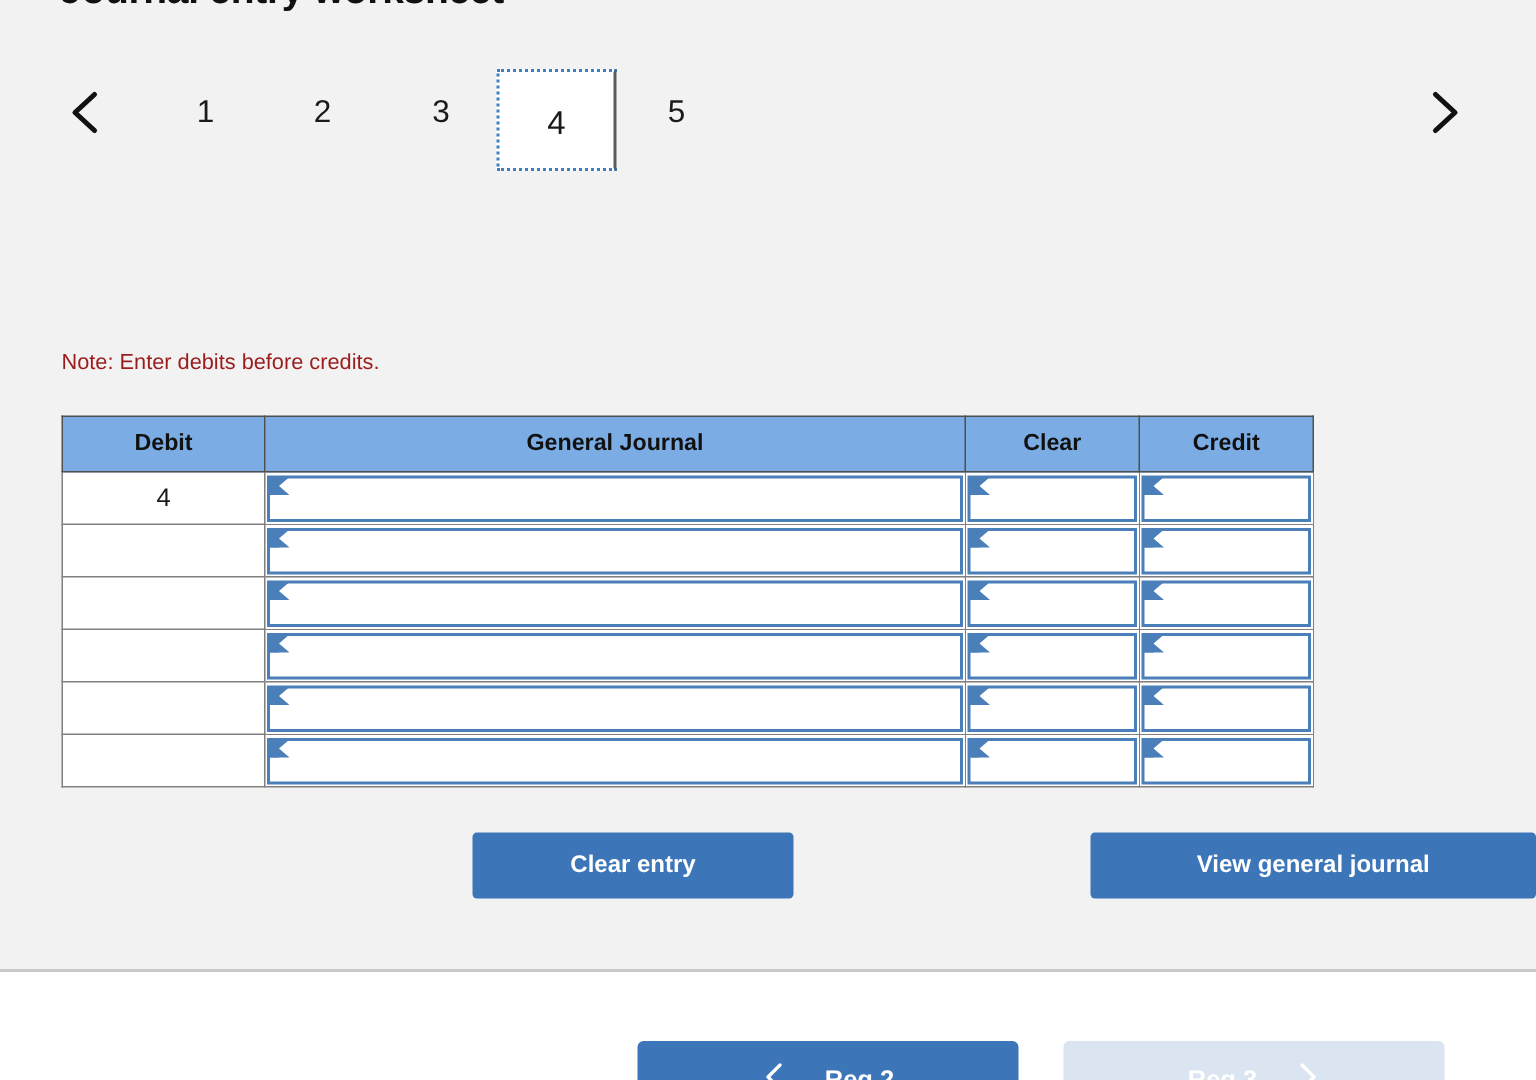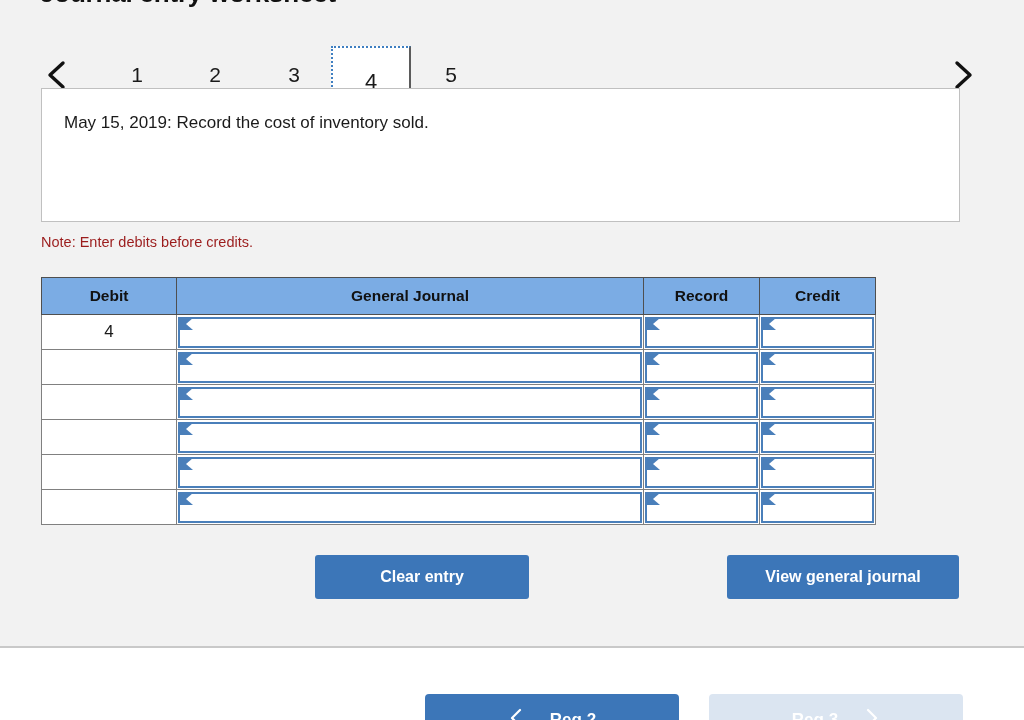--- a/index.html
+++ b/index.html
@@ -169,21 +169,21 @@
     color: #ffffff;
     font-size: 16px;
     font-weight: bold;
     border: 0;
     border-radius: 3px;
     cursor: pointer;
     font-family: "Liberation Sans", sans-serif;
   }
   .btn-record { left: 41px;  top: 563px; width: 213px; }
   .btn-clear  { left: 315px; top: 563px; width: 214px; }
-  .btn-view   { left: 727px; top: 563px; width: 232px; }
+  .btn-view   { left: 727px; top: 563px; width: 297px; }
 
   
   .bottomnav { position: absolute; left: 0; top: 694px; width: 1024px; height: 26px; }
   .navbtn {
     position: absolute;
     top: 0;
     height: 52px;
     border: 0;
     border-radius: 4px;
     font-size: 17px;
@@ -222,38 +222,35 @@
 
       <div class="pager-arrow pager-next">
         <span>
           <svg width="26" height="32" viewBox="0 0 26 32">
             <polyline points="8,4 21,16 8,28" fill="none" stroke="#111111" stroke-width="3.4" stroke-linecap="round" stroke-linejoin="round"></polyline>
           </svg>
         </span>
       </div>
     </div>
 
-    <div class="desc-box">
-      <div class="desc-text">May 15, 2019: Record the cost of inventory sold.</div>
-    </div>
 
     <div class="note">Note: Enter debits before credits.</div>
 
     <table class="jtable">
       <colgroup>
         <col class="col-event">
           <col class="col-gj">
           <col class="col-debit">
           <col class="col-credit">
       </colgroup>
       <thead>
         <tr>
           <th>Debit</th>
           <th>General Journal</th>
-          <th>Record</th>
+          <th>Clear</th>
           <th>Credit</th>
         </tr>
       </thead>
       <tbody>
 
         <tr>
           <td class="event-cell">4</td>
           <td class="incell">
             <div class="inwrap">
                 <span class="tri"></span>

